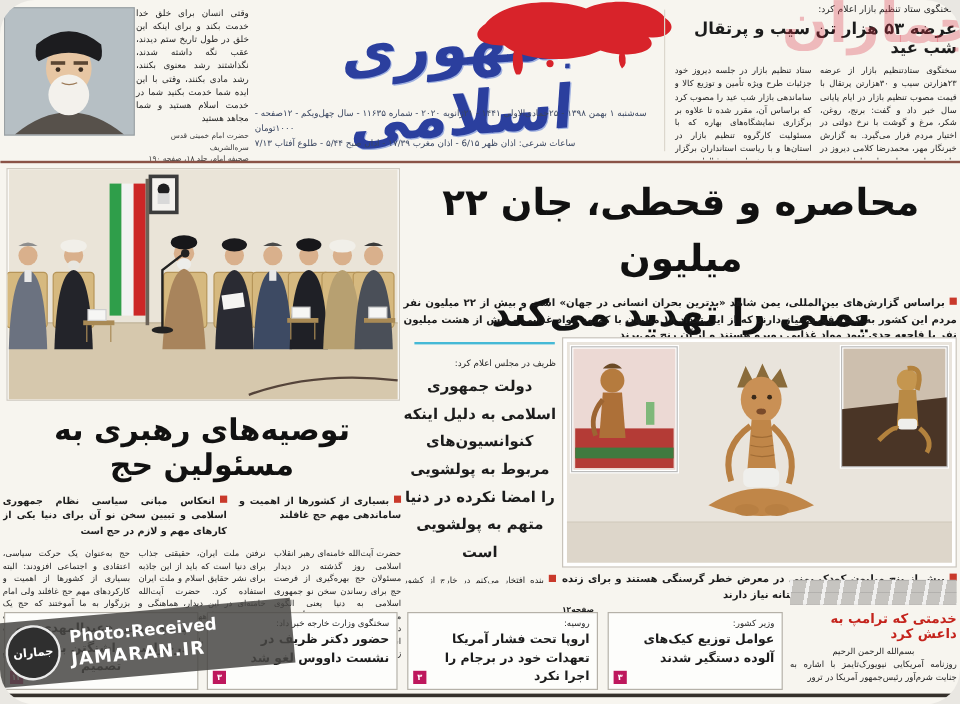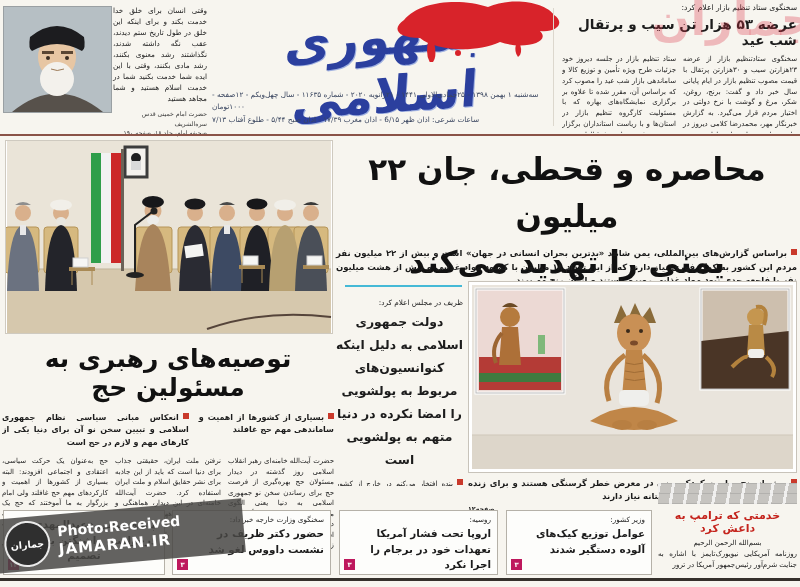--- a/index.html
+++ b/index.html
@@ -1,17 +1,17 @@
 <!DOCTYPE html>
 <html dir="rtl" lang="fa"><head>
 <meta charset="utf-8">
 <style>
   html,body{margin:0;padding:0;background:#e9e7e2;}
   .page{position:relative;width:800px;height:587px;background:#f7f5ef;overflow:hidden;
-        direction:rtl;font-family:"DejaVu Sans",sans-serif;color:#1c1c1c;}
+        direction:rtl;font-family:"DejaVu Sans",sans-serif;color:#1c1c1c;border-radius:29px;}
   .ab{position:absolute;}
 
   
   .imam-box{left:3px;top:4px;width:204px;height:130px;}
   .imam-photo{position:absolute;left:0;top:2px;width:107px;height:105px;border:1px solid #9aa0a3;background:#b6bfc4;}
   .imam-quote{position:absolute;right:0;top:2px;width:94px;font-size:7.3px;line-height:1.5;
               text-align:justify;color:#222;}
   .imam-attr{position:absolute;right:0;top:105px;width:96px;font-size:6.2px;line-height:1.55;
              color:#3a3a3a;text-align:right;}
   .logo-area{left:212px;top:0;width:348px;height:132px;}
@@ -63,21 +63,21 @@
   .nb-headline{font-size:10.4px;font-weight:bold;line-height:1.5;text-align:right;margin-top:2px;letter-spacing:-0.3px;}
   .center{text-align:center;}
   .badge{position:absolute;left:4px;bottom:4px;width:11px;height:11px;background:#be185d;color:#fff;
          font-size:6.8px;font-weight:bold;display:flex;align-items:center;justify-content:center;}
 
   
   .opinion{left:658px;top:483px;width:139px;height:93px;overflow:hidden;}
   .op-band{height:21px;background:#c6c4c0;
            background-image:repeating-linear-gradient(100deg,rgba(255,255,255,.75) 0 3px,rgba(0,0,0,0) 3px 14px),
                             repeating-linear-gradient(0deg,rgba(120,120,120,.25) 0 1px,rgba(0,0,0,0) 1px 10px);}
-  .op-headline{margin-top:5px;font-size:11px;font-weight:bold;color:#c4231c;text-align:center;letter-spacing:-0.4px;}
+  .op-headline{margin-top:5px;font-size:11px;font-weight:bold;color:#c4231c;text-align:right;letter-spacing:-0.4px;}
   .op-bism{margin-top:4px;font-size:7px;text-align:center;color:#222;}
   .op-body{margin-top:2px;font-size:7.1px;line-height:1.55;text-align:justify;color:#222;}
   .hr-bottom{left:0;top:578px;width:800px;height:3px;background:#35302b;}
 
   
   .wm-bar{left:-6px;top:509px;width:250px;height:54px;background:rgba(72,70,68,.85);
           transform:rotate(-5deg);display:flex;align-items:center;gap:8px;padding:2px 10px;
           box-sizing:border-box;z-index:20;direction:ltr;}
   .wm-logo{width:42px;height:42px;border-radius:50%;background:#2f2f2f;border:2px solid rgba(255,255,255,.9);
            color:#fff;font-size:9.5px;font-weight:bold;display:flex;align-items:center;justify-content:center;flex:0 0 auto;}

